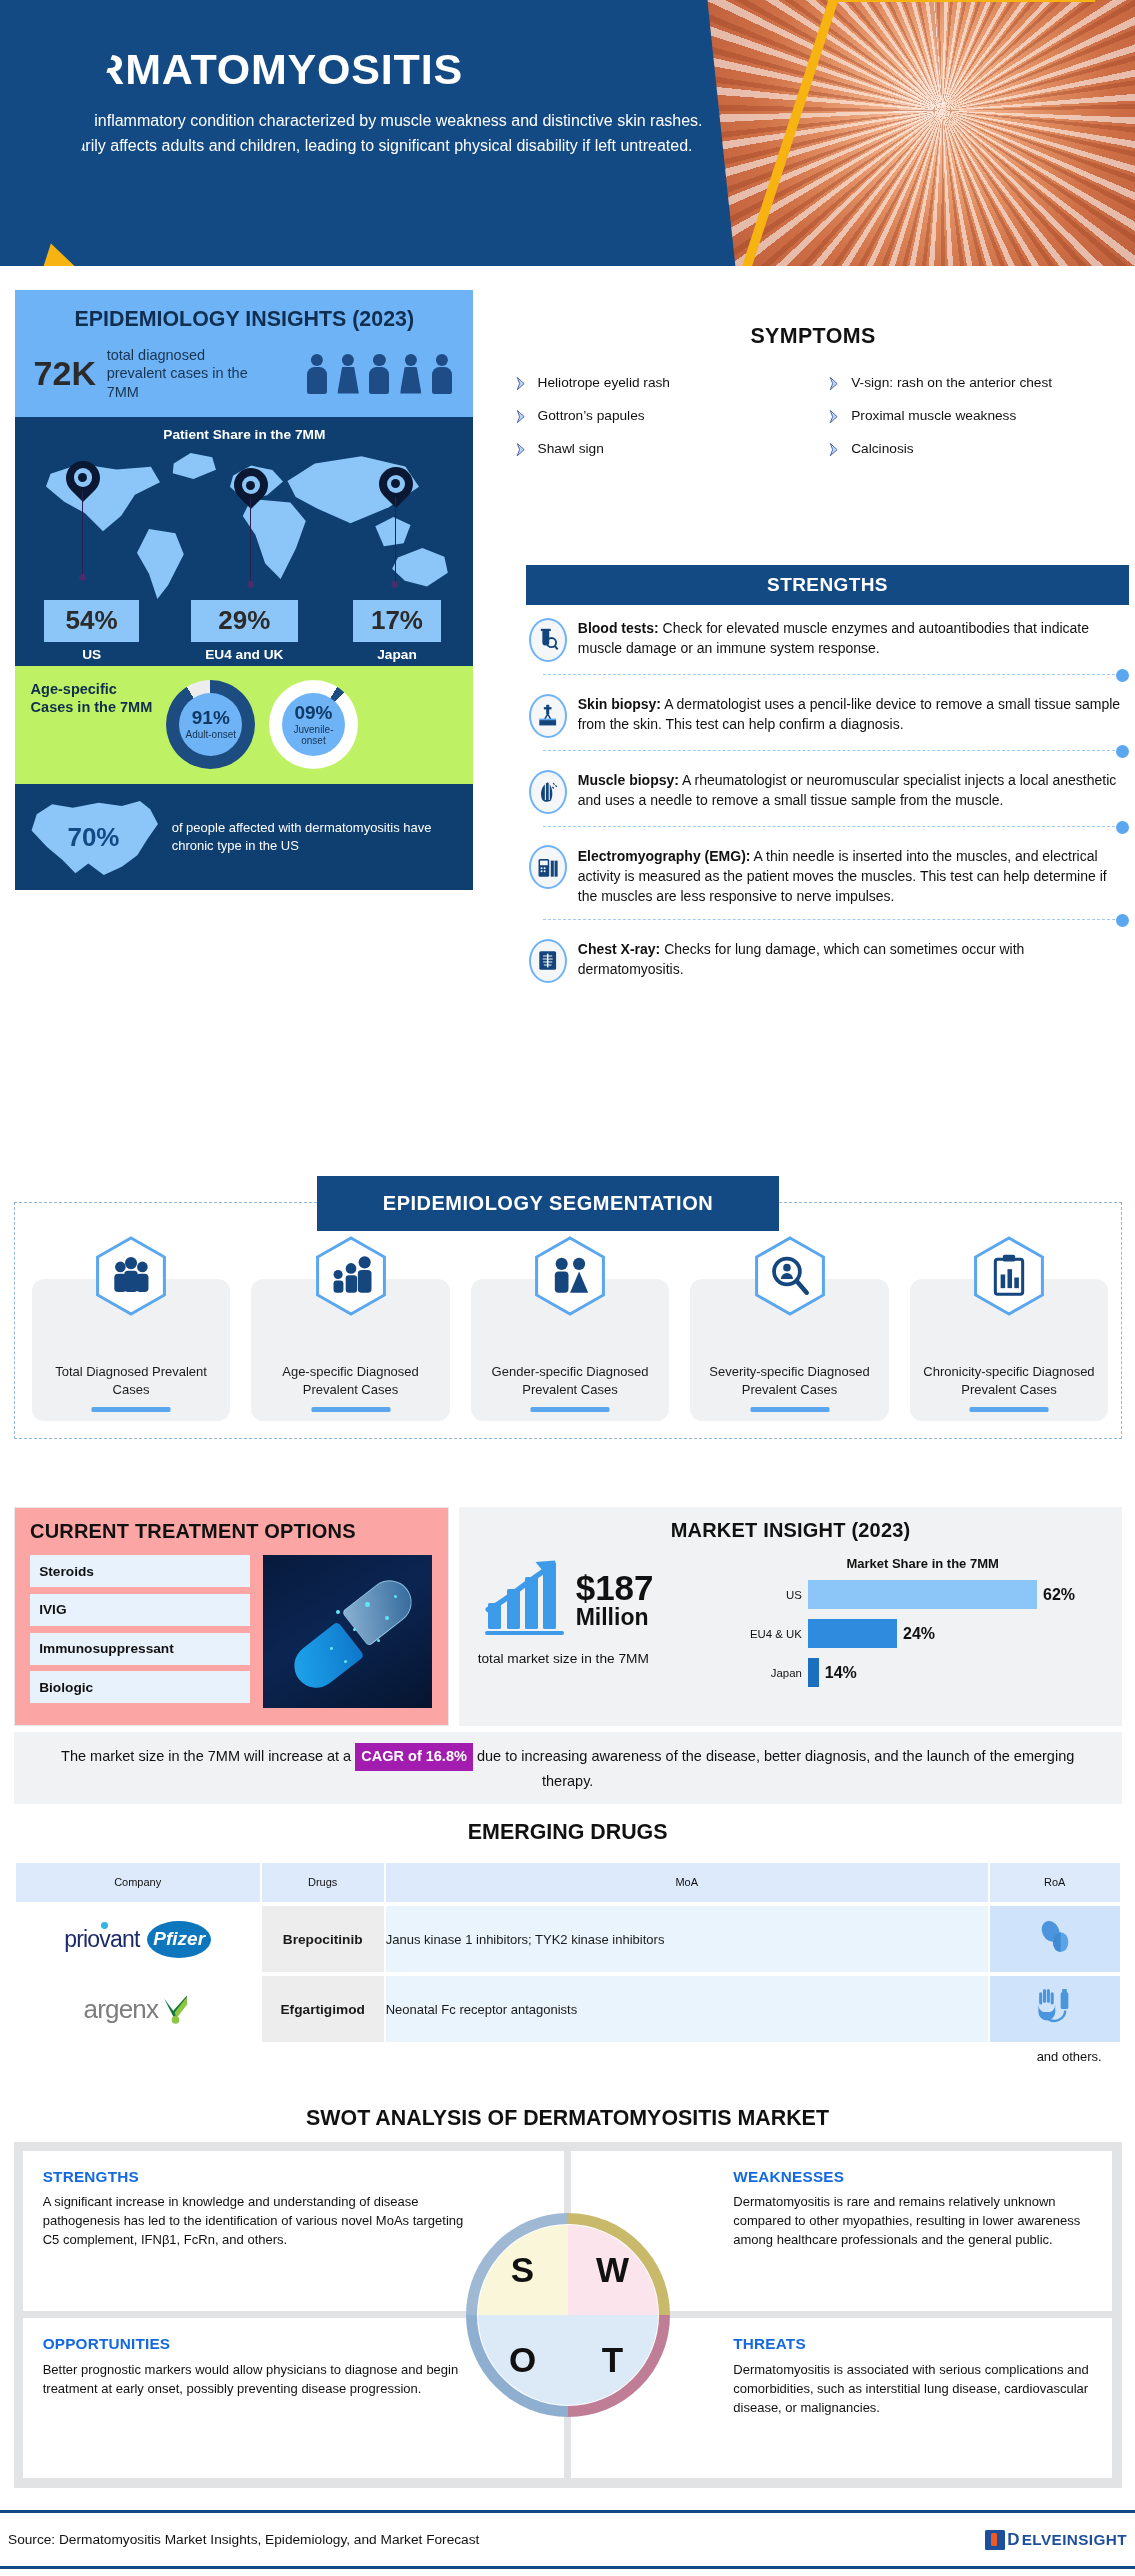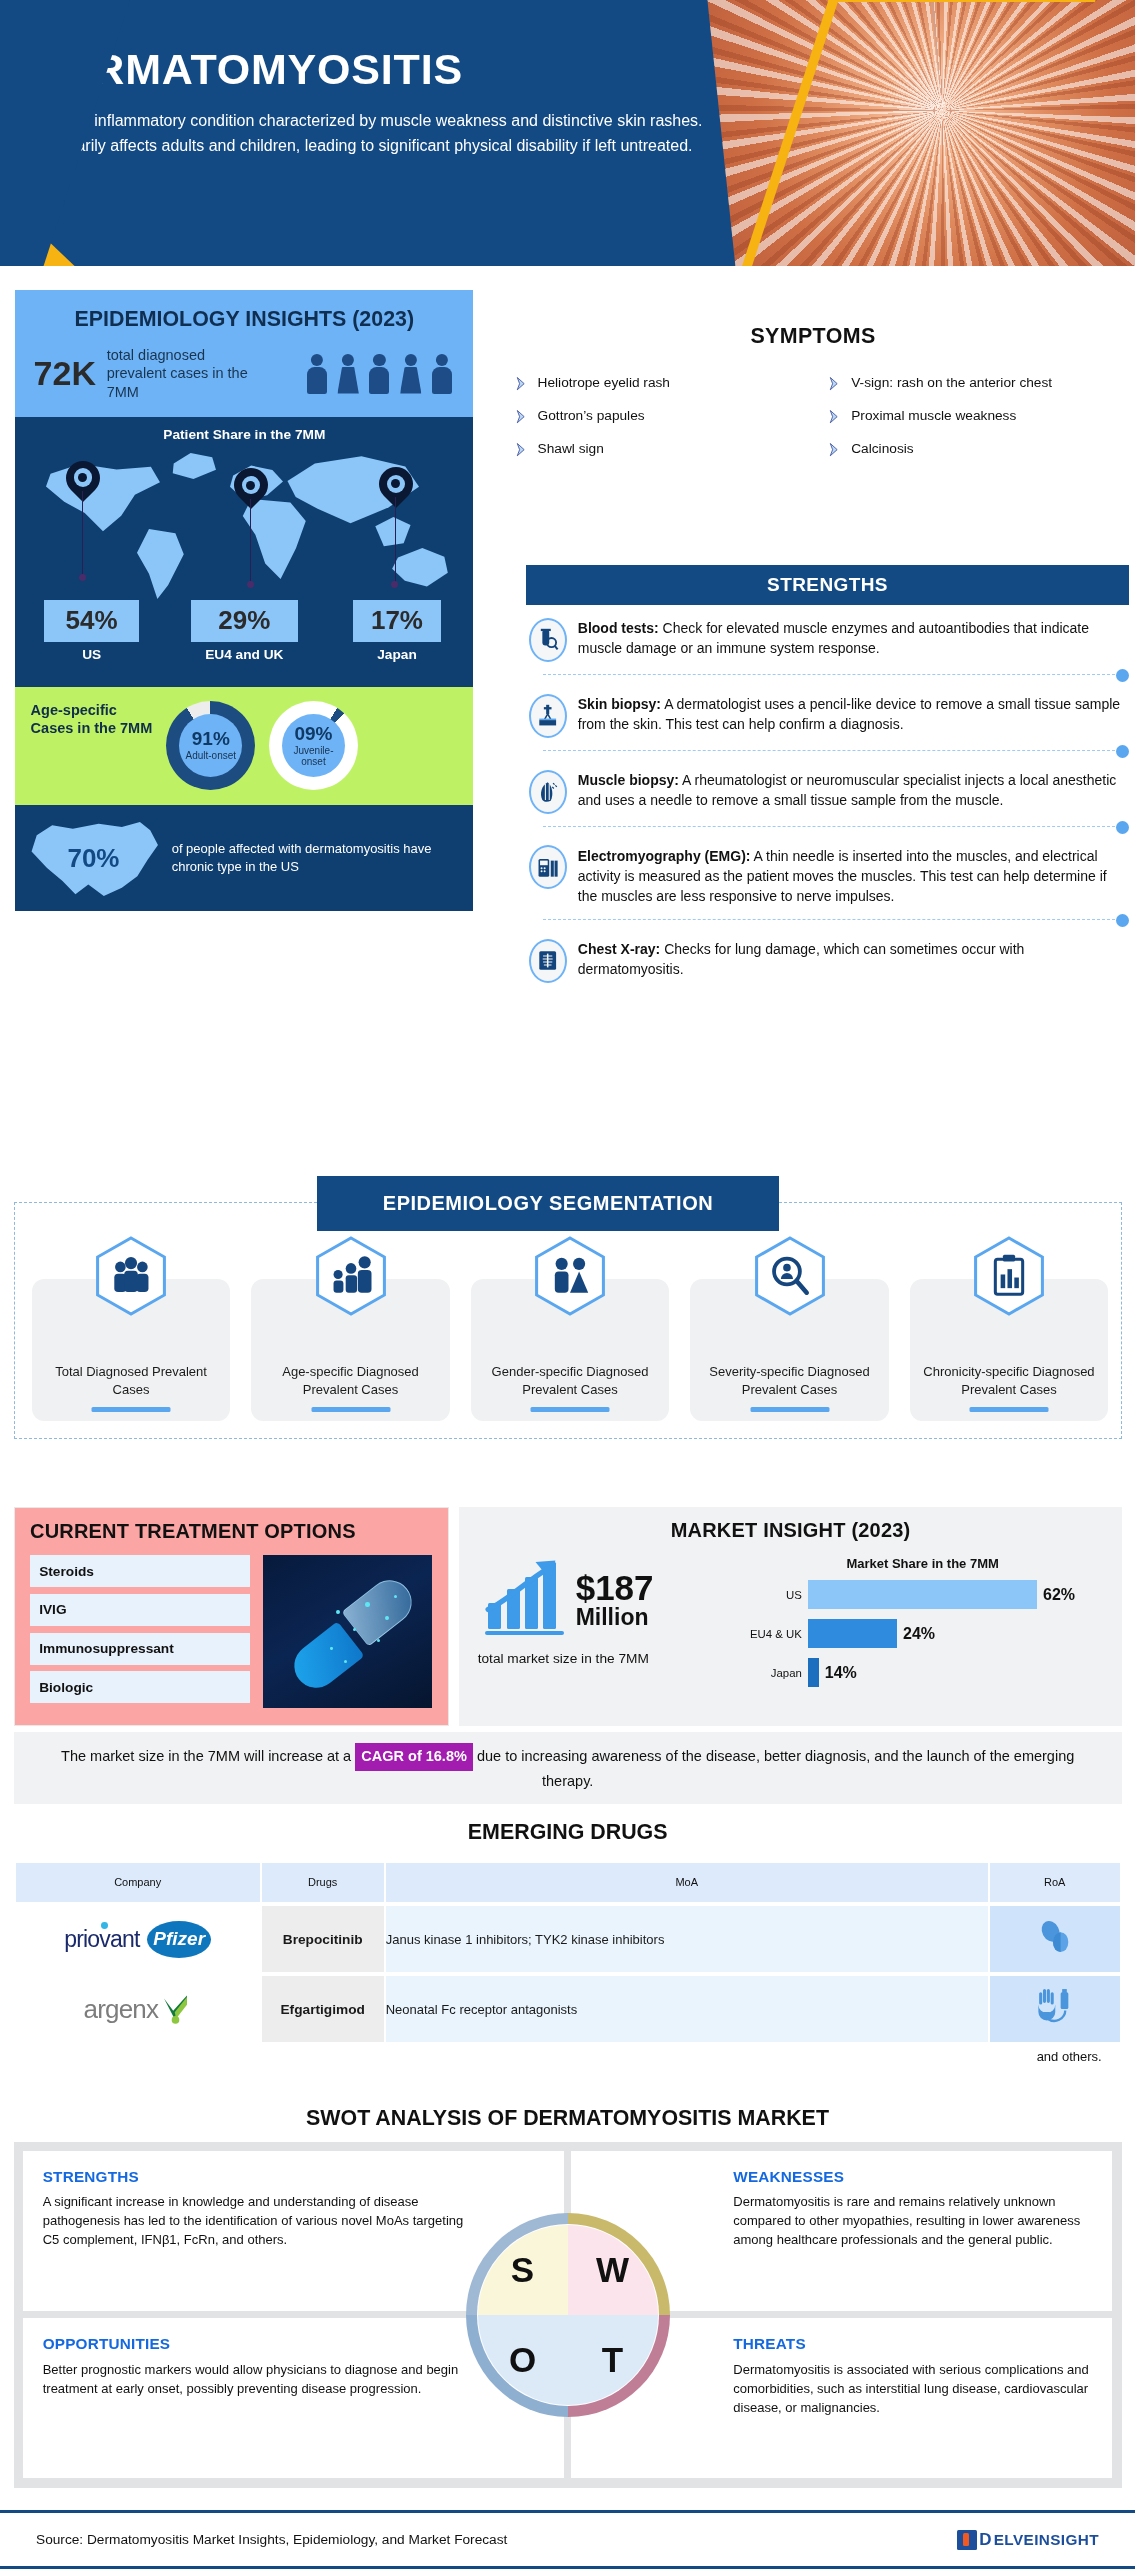--- a/index.html
+++ b/index.html
@@ -130,21 +130,21 @@
     position:absolute; left:7.6px; top:7.6px; width:18.3px; height:18.3px;
     border-radius:50%; background:#8CC6F9;
   }
   .pin .pdot {
     position:absolute; left:12.2px; top:12.2px; width:9.2px; height:9.2px;
     border-radius:50%; background:#0A1833;
   }
   .pin-line { position:absolute; width:1.5px; background:#2A1F52; }
   .pin-enddot { position:absolute; width:6.9px; height:6.9px; border-radius:50%; background:#4A2C6B; }
 
-  .share-row { display:flex; gap:0; padding:0 0 25px; position:relative; }
+  .share-row { display:flex; gap:0; padding:0 0 4px; position:relative; }
   .share-item { text-align:center; position:relative; }
   .share-pct {
     background:#8CC6F9; color:#2B2B2B; font-size:26px; font-weight:bold;
     padding:4.6px 0 6.1px; display:block;
   }
   .share-lbl { color:#fff; font-size:13.7px; font-weight:bold; padding-top:5.3px; display:block;}
 
   .age-block { background:#bef264; padding:13.7px 15.3px 15.3px; display:flex; align-items:flex-start; gap:13.7px;}
   .age-lbl { font-size:14.5px; font-weight:bold; color:#102E4C; width:122px; line-height:1.28; }
   .donut { position:relative; width:89px; height:89px; border-radius:50%; }
@@ -341,21 +341,21 @@
   .swot-ring-inner {
     position:absolute; left:50%; top:50%; transform:translate(-50%,-50%);
     width:182px; height:182px; border-radius:50%; background:#fff; z-index:2;
   }
 
   
   .footer {
     position:absolute; left:0; bottom:0; width:1135px; height:66px;
   }
   .f-rule { width:100%; height:3.1px; background:#134A84; }
-  .f-inner { height:53px; display:flex; align-items:center; justify-content:space-between; padding:0 36px;}
+  .f-inner { height:53px; display:flex; align-items:center; justify-content:space-between; padding:0 8px;}
   .f-src { font-size:13.7px; color:#111;}
   .f-logo { display:flex; align-items:center; gap:2.3px;}
   .f-logo .mark {
     width:20px; height:20px; background:#1C4E9C; position:relative; border-radius:1.5px;
   }
   .f-logo .mark::after{
     content:""; position:absolute; left:6.1px; top:3.8px; width:6.1px; height:12.2px;
     background:#F05A22; border-radius:1.5px;
   }
   .f-logo .wordD { font-size:17px; font-weight:bold; color:#1C4E9C;}

